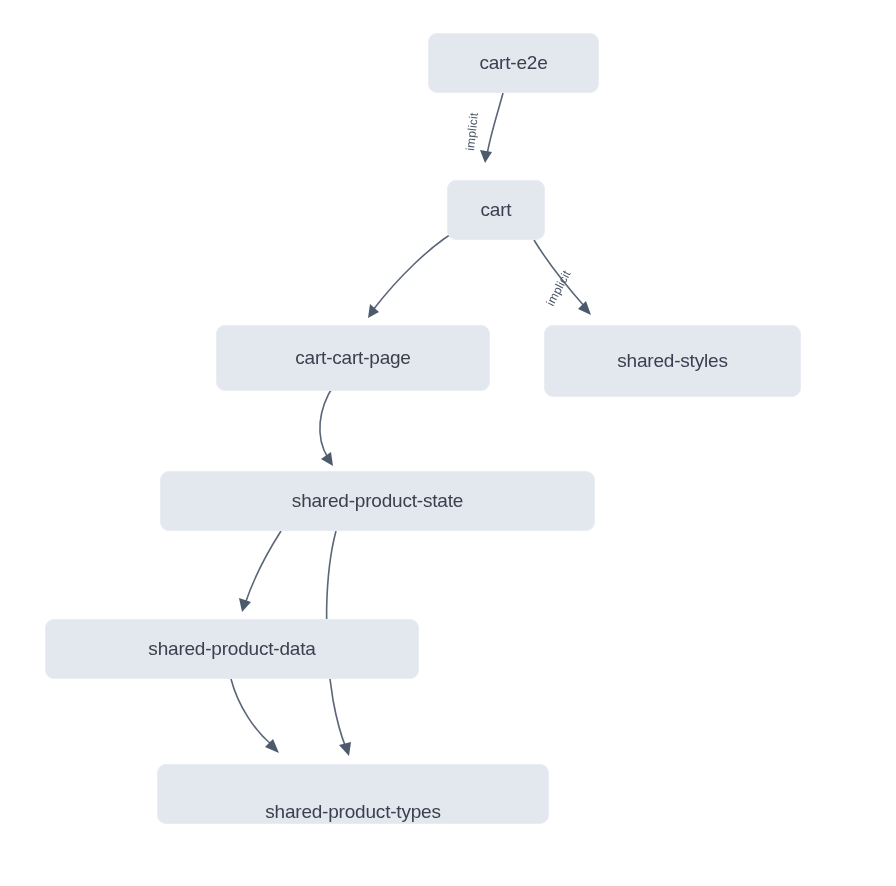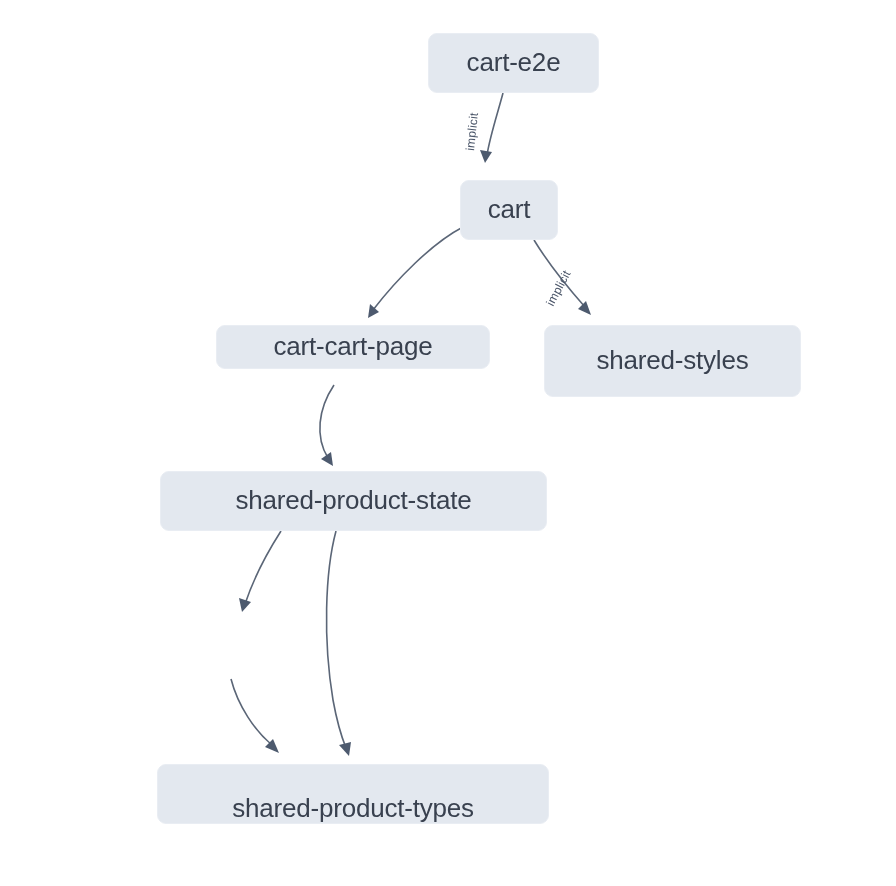--- a/index.html
+++ b/index.html
@@ -46,21 +46,21 @@
     position: absolute;
     box-sizing: border-box;
     background: #e3e8ef;
     border: 1px solid #e9edf3;
     border-radius: 9px;
     display: flex;
     align-items: center;
     justify-content: center;
     color: #39414f;
     font-family: "Liberation Sans", sans-serif;
-    font-size: 26px;
+    font-size: 19px;
     font-weight: 400;
     letter-spacing: -0.2px;
     white-space: nowrap;
     user-select: none;
   }
   .node-label {
     display: block;
     line-height: 1;
     padding-bottom: 2px;
   }
@@ -105,31 +105,34 @@
     <g>
       <path class="edge-path" d="M 231 679 C 238 706, 255 731, 272 745"></path>
       <polygon class="edge-head" points="279,753 265,747 273,739"></polygon>
     </g>
 
   </svg>
 
   <div class="node" id="node-0" style="left: 428px; top: 33px; width: 171px; height: 60px;">
     <span class="node-label">cart-e2e</span>
   </div>
-  <div class="node" id="node-1" style="left: 460px; top: 180px; width: 98px; height: 60px;">
+  <div class="node" id="node-1" style="left: 447px; top: 180px; width: 98px; height: 60px;">
     <span class="node-label">cart</span>
   </div>
-  <div class="node" id="node-2" style="left: 216px; top: 325px; width: 274px; height: 44px;">
+  <div class="node" id="node-2" style="left: 216px; top: 325px; width: 274px; height: 66px;">
     <span class="node-label">cart-cart-page</span>
   </div>
   <div class="node" id="node-3" style="left: 544px; top: 325px; width: 257px; height: 72px;">
     <span class="node-label">shared-styles</span>
   </div>
-  <div class="node" id="node-4" style="left: 160px; top: 471px; width: 387px; height: 60px;">
+  <div class="node" id="node-4" style="left: 160px; top: 471px; width: 435px; height: 60px;">
     <span class="node-label">shared-product-state</span>
+  </div>
+  <div class="node" id="node-5" style="left: 45px; top: 619px; width: 374px; height: 60px;">
+    <span class="node-label">shared-product-data</span>
   </div>
   <div class="node" id="node-6" style="left: 157px; top: 764px; width: 392px; height: 60px; align-items: flex-end;">
     <span class="node-label">shared-product-types</span>
   </div>
 
   <svg class="graph-layer" viewBox="0 0 896 886">
     <text class="edge-label" id="edge-label-0" x="476" y="132" text-anchor="middle" transform="rotate(-84 476 132)">implicit</text>
     <text class="edge-label" id="edge-label-1" x="562" y="290" text-anchor="middle" transform="rotate(-62 562 290)">implicit</text>
   </svg>
 

